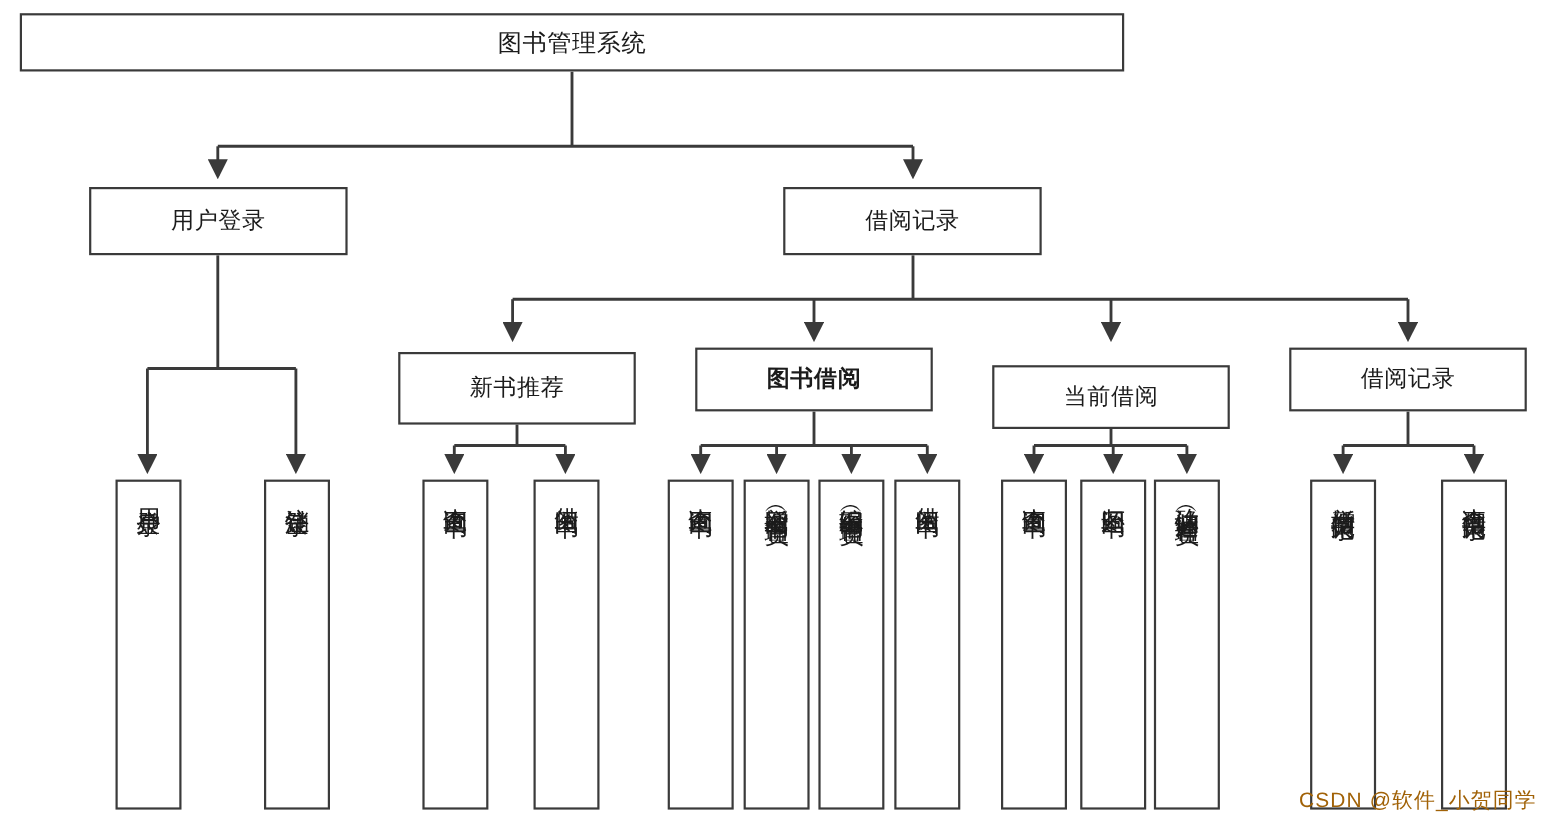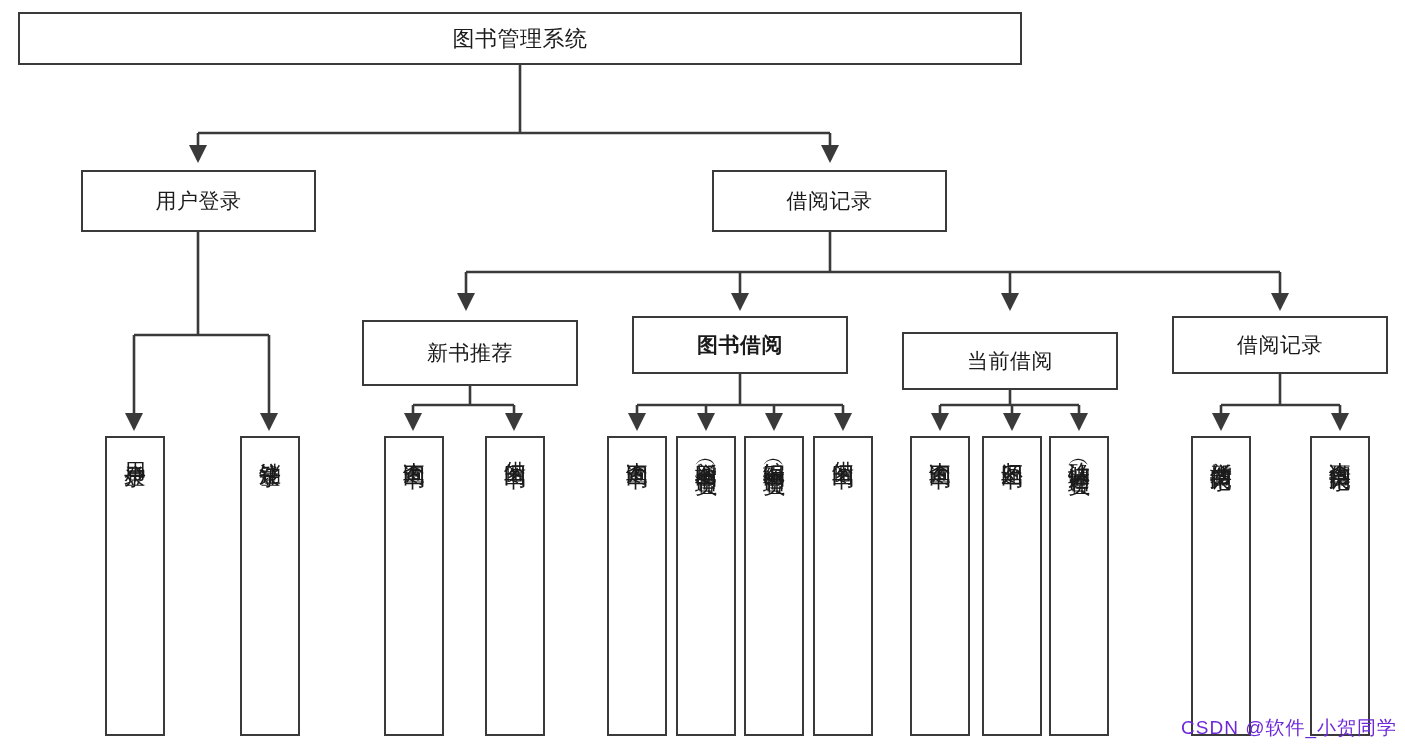--- a/index.html
+++ b/index.html
@@ -59,21 +59,21 @@
     font-size: 22px;
     line-height: 1;
     letter-spacing: 2px;
     white-space: nowrap;
   }
   #watermark {
     position: absolute;
     right: 8px;
     bottom: 6px;
     font-size: 19px;
-    color: #6d28d9;
+    color: #a16207;
     letter-spacing: 1px;
     z-index: 5;
     user-select: none;
     white-space: nowrap;
   }
 </style>
 </head>
 <body>
 
 <div id="canvas">

